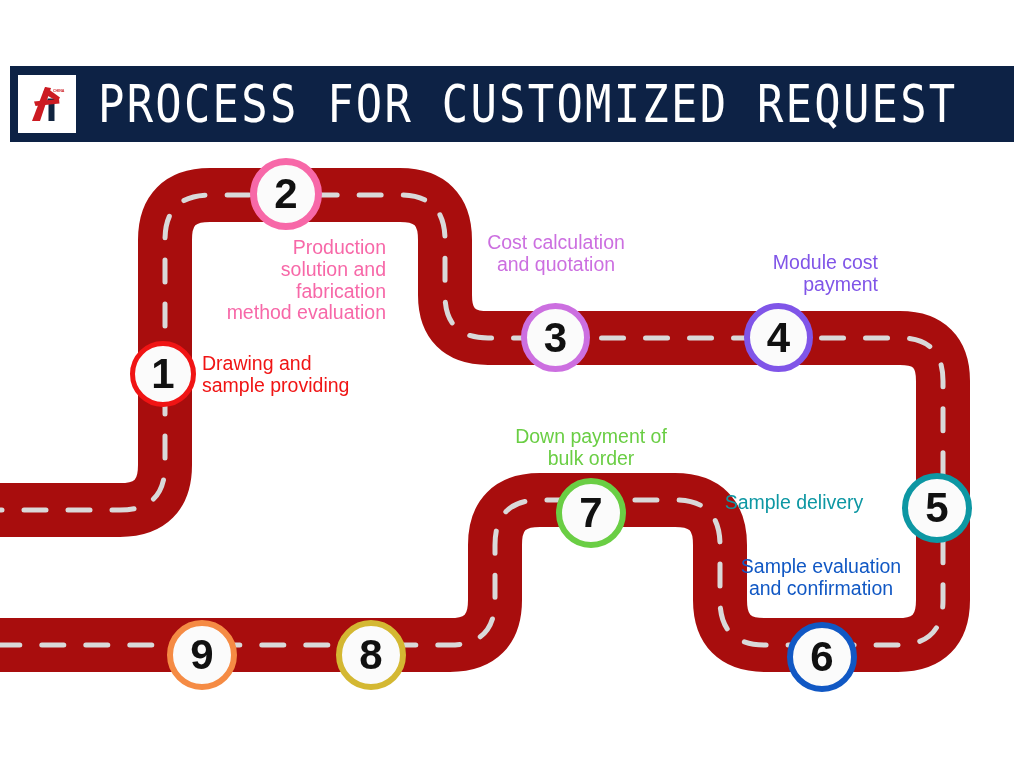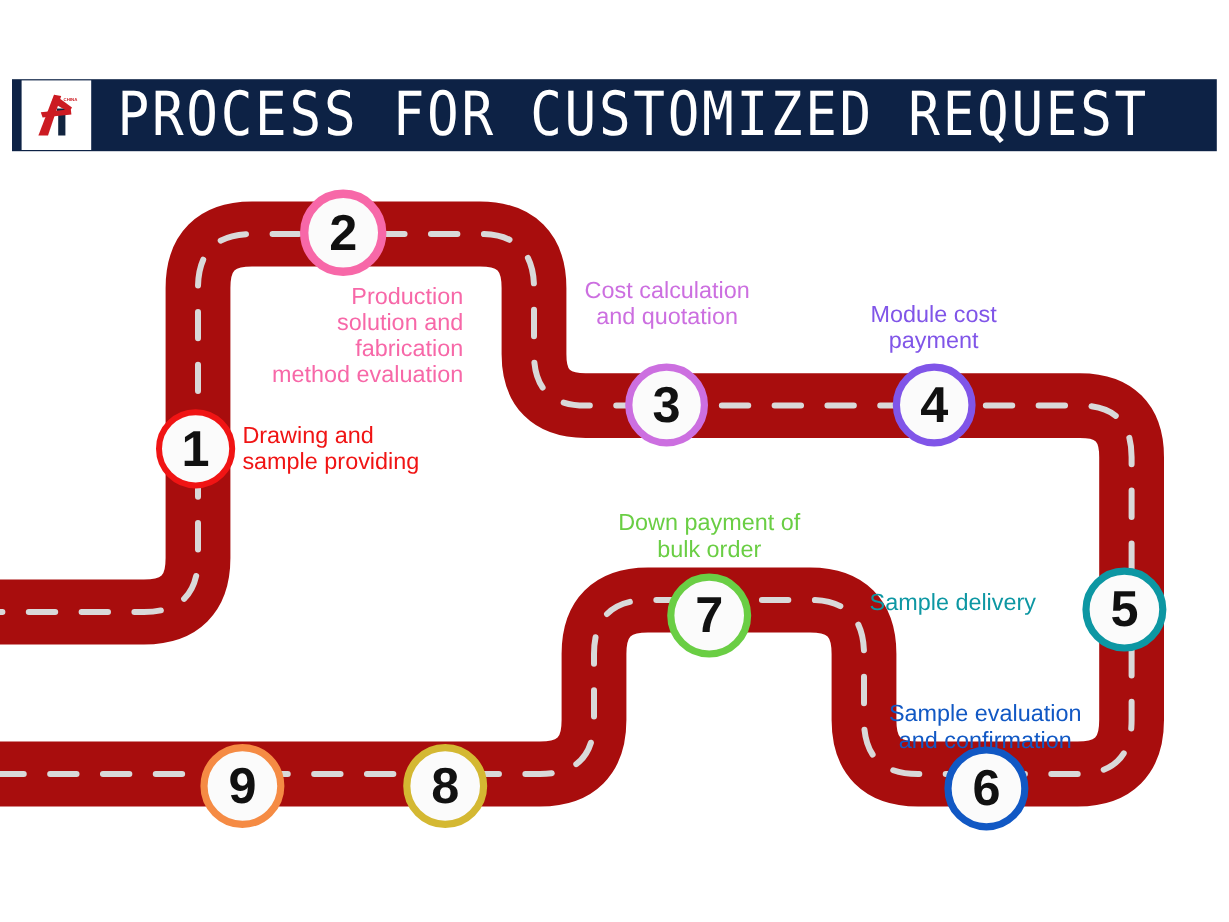--- a/index.html
+++ b/index.html
@@ -15,21 +15,21 @@
     overflow: hidden;
     font-family: "Liberation Sans", sans-serif;
   }
 
   
   #header-bar {
     position: absolute;
     left: 10px;
     top: 66px;
     width: 1004px;
-    height: 60px;
+    height: 76px;
     background: #0d2245;
     display: flex;
     align-items: center;
   }
   #logo-box {
     width: 58px;
     height: 58px;
     margin-left: 8px;
     background: #ffffff;
     display: flex;
@@ -132,28 +132,28 @@
   <div class="step-label lbl-center" style="left:186px; top:237px; width:200px; color:#f768a8;text-align:right;">Production
 solution and
 fabrication
 method evaluation</div>
 
   <div class="step-badge" style="left:521px; top:303px; width:69px; height:69px; border:6px solid #cc6fe0;">3</div>
   <div class="step-label lbl-center" style="left:456px; top:232px; width:200px; color:#cc6fe0;">Cost calculation
 and quotation</div>
 
   <div class="step-badge" style="left:744px; top:303px; width:69px; height:69px; border:6px solid #8055e8;">4</div>
-  <div class="step-label lbl-center" style="left:678px; top:252px; width:200px; color:#8055e8;">Module cost
+  <div class="step-label lbl-center" style="left:678px; top:252px; width:200px; color:#8055e8;text-align:right;">Module cost
 payment</div>
 
   <div class="step-badge" style="left:902px; top:473px; width:70px; height:70px; border:6px solid #0d97a3;">5</div>
   <div class="step-label lbl-left" style="left:694px; top:492px; width:200px; color:#0d97a3;">Sample delivery</div>
 
   <div class="step-badge" style="left:787px; top:622px; width:70px; height:70px; border:6px solid #1158c4;">6</div>
-  <div class="step-label lbl-center" style="left:721px; top:585px; width:200px; color:#1158c4;">Sample evaluation
+  <div class="step-label lbl-center" style="left:721px; top:556px; width:200px; color:#1158c4;">Sample evaluation
 and confirmation</div>
 
   <div class="step-badge" style="left:556px; top:478px; width:70px; height:70px; border:6px solid #6ace44;">7</div>
   <div class="step-label lbl-center" style="left:491px; top:426px; width:200px; color:#6ace44;">Down payment of
 bulk order</div>
 
   <div class="step-badge" style="left:336px; top:620px; width:70px; height:70px; border:6px solid #d4b832;">8</div>
 
   <div class="step-badge" style="left:167px; top:620px; width:70px; height:70px; border:6px solid #f58b44;">9</div>
 

